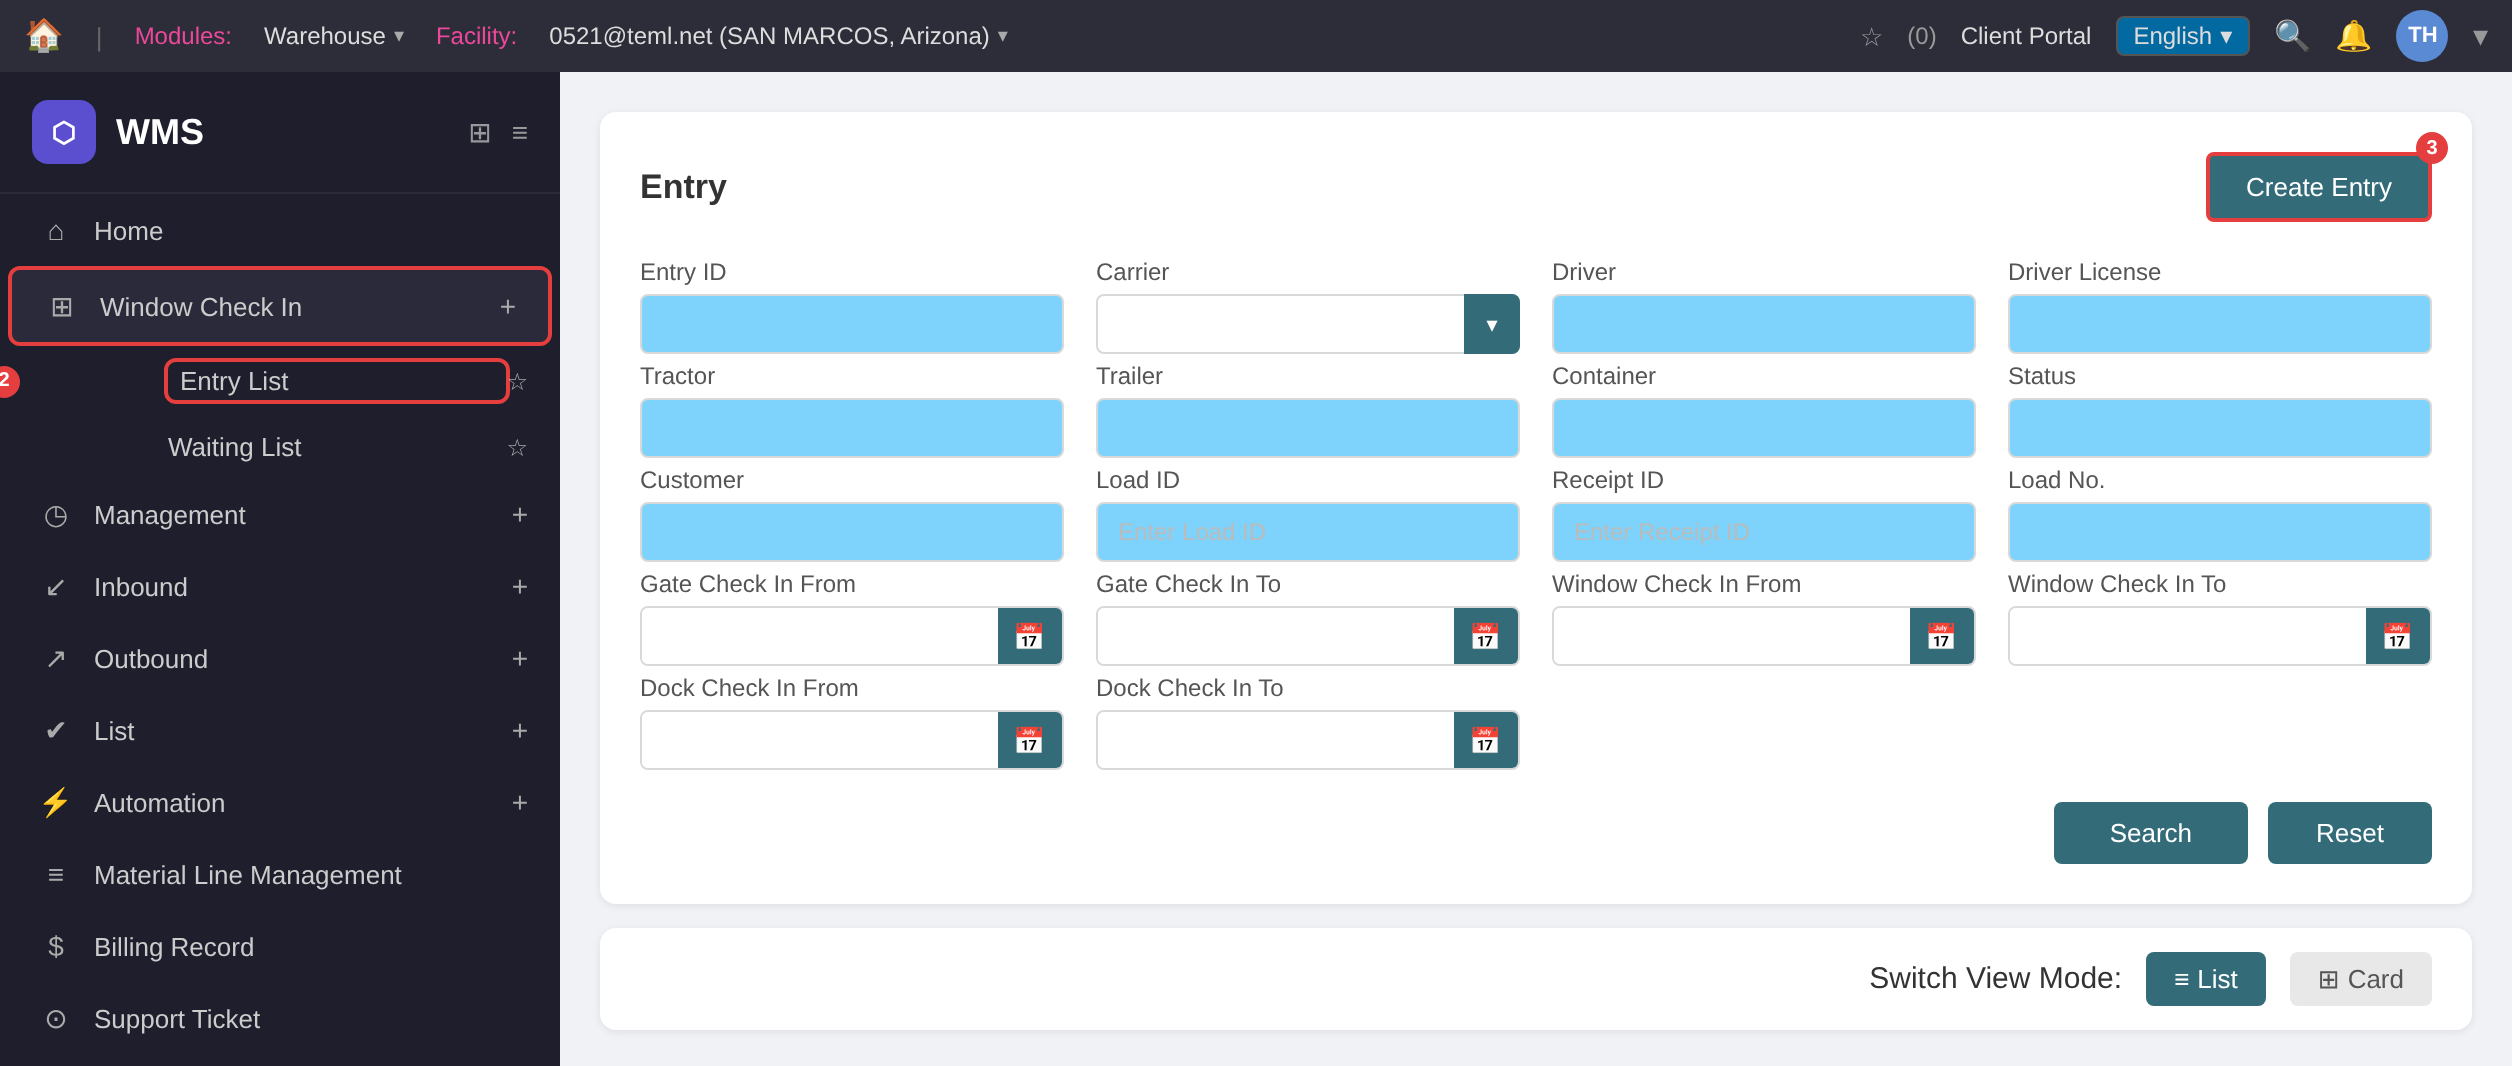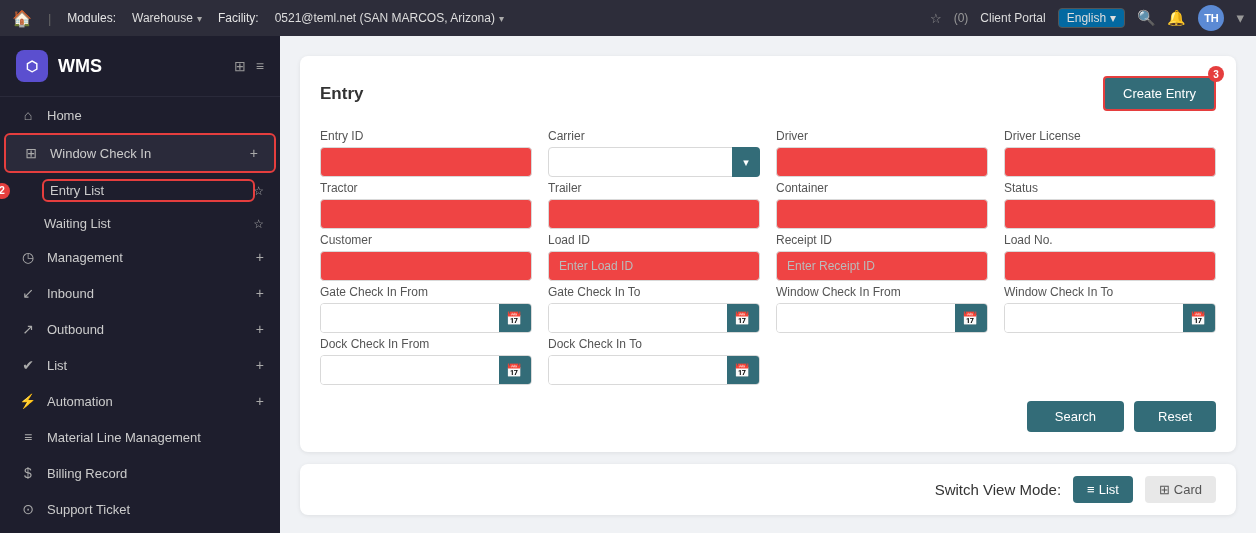--- a/index.html
+++ b/index.html
@@ -10,21 +10,21 @@
       background: #2d2d3a;
       height: 36px;
       display: flex;
       align-items: center;
       padding: 0 12px;
       gap: 16px;
       flex-shrink: 0;
     }
     .top-nav-home { color: #a78bfa; font-size: 16px; }
     .top-nav-sep { color: #666; }
-    .top-nav-label { color: #e5e5e5; font-size: 12px; }
+    .top-nav-label { color: #ec4899; font-size: 12px; }
     .top-nav-value { color: #ddd; font-size: 12px; display: flex; align-items: center; gap: 4px; cursor: pointer; }
     .top-nav-value .chevron { font-size: 10px; color: #aaa; }
     .top-nav-spacer { flex: 1; }
     .top-nav-right { display: flex; align-items: center; gap: 12px; }
     .top-nav-star { color: #999; font-size: 13px; cursor: pointer; }
     .top-nav-count { color: #999; font-size: 12px; }
     .top-nav-portal { color: #ddd; font-size: 12px; cursor: pointer; }
     .top-nav-lang { background: #0369a1; color: #ddd; border: 1px solid #555; border-radius: 4px; padding: 2px 8px; font-size: 12px; cursor: pointer; display: flex; align-items: center; gap: 4px; }
     .top-nav-icon { color: #999; font-size: 15px; cursor: pointer; }
     .top-nav-avatar { background: #5b8ad4; color: #fff; border-radius: 50%; width: 26px; height: 26px; display: flex; align-items: center; justify-content: center; font-size: 11px; font-weight: bold; cursor: pointer; }
@@ -79,21 +79,21 @@
     .sidebar-nav-item .nav-label { color: #ccc; font-size: 13px; flex: 1; }
     .sidebar-nav-item .nav-plus { color: #aaa; font-size: 14px; cursor: pointer; }
 
     .sidebar-sub-item {
       display: flex;
       align-items: center;
       padding: 8px 16px 8px 44px;
       cursor: pointer;
       position: relative;
     }
-    .sidebar-sub-item .sub-label { color: #ccc; font-size: 13px; flex: 1; }
+    .sidebar-sub-item .sub-label { color: #ccc; font-size: 13px; flex: 1; margin-left: 40px; }
     .sidebar-sub-item .sub-star { color: #aaa; font-size: 12px; }
 
     .highlight-box {
       outline: 2px solid #e53e3e;
       border-radius: 4px;
     }
 
     .step-badge {
       position: absolute;
       left: -6px;
@@ -170,21 +170,21 @@
     }
 
     .form-field { display: flex; flex-direction: column; gap: 4px; }
     .form-label { color: #555; font-size: 12px; font-weight: 500; }
     .form-input {
       border: 1px solid #d9d9d9;
       border-radius: 4px;
       padding: 5px 10px;
       font-size: 12px;
       color: #333;
-      background: #ef4444;
+      background: #7dd3fc;
       height: 30px;
       outline: none;
     }
     .form-input::placeholder { color: #bbb; }
     .form-input-with-icon {
       display: flex;
       border: 1px solid #d9d9d9;
       border-radius: 4px;
       overflow: hidden;
       height: 30px;

